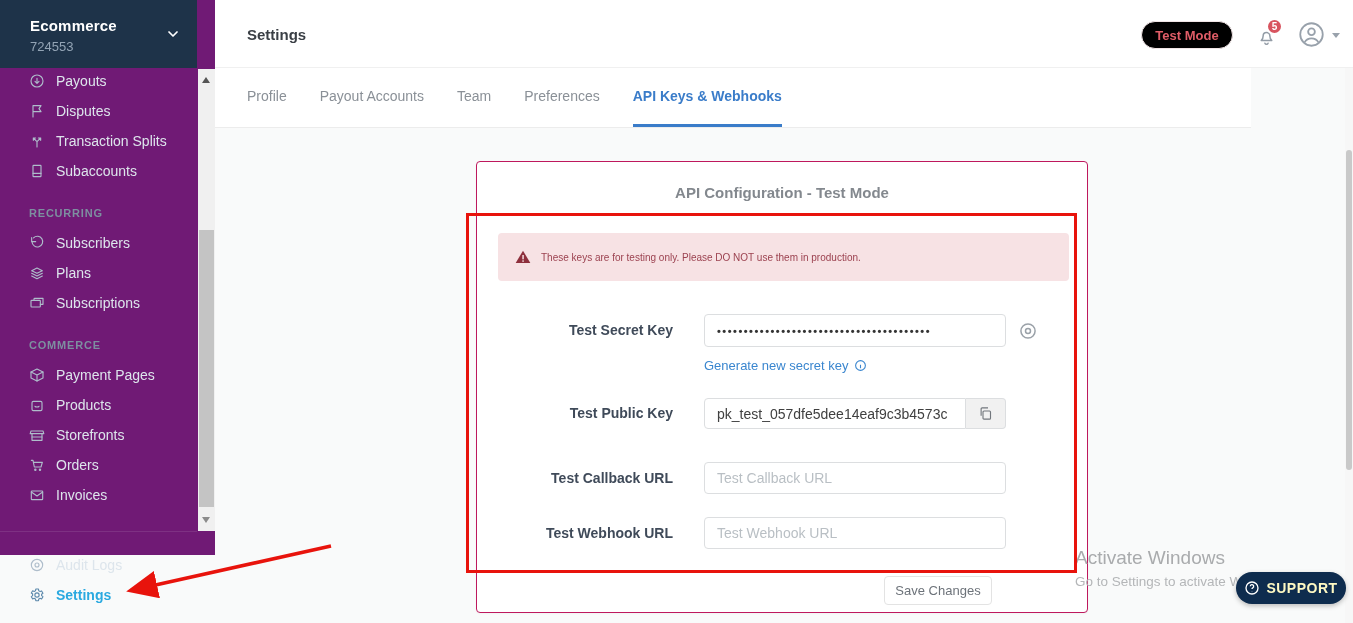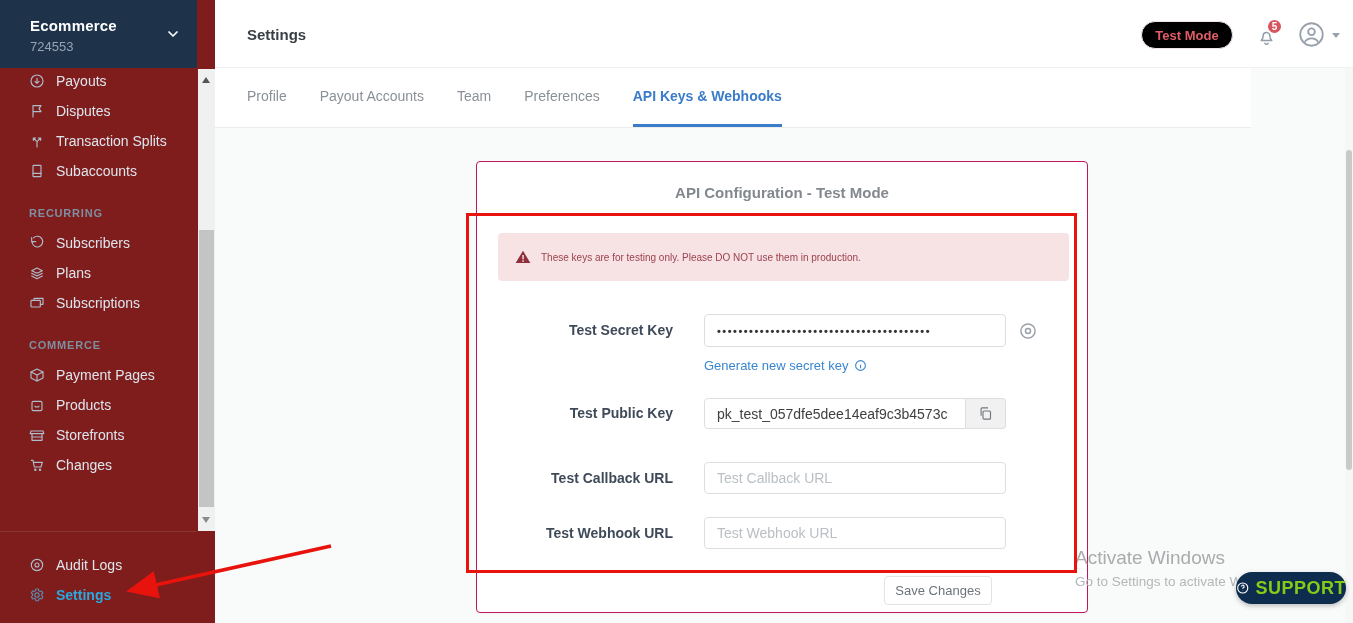--- a/index.html
+++ b/index.html
@@ -1,20 +1,20 @@
 <!DOCTYPE html>
 <html><head>
 <meta charset="utf-8">
 <style>
   * { margin:0; padding:0; box-sizing:border-box; }
   html,body { width:1353px; height:623px; overflow:hidden; }
   body { font-family:"Liberation Sans", sans-serif; background:#f9fafa; position:relative; }
 
   
-  .sidebar { position:absolute; left:0; top:0; width:215px; height:623px; background:#7f1d1d; z-index:1; }
+  .sidebar { position:absolute; left:0; top:0; width:215px; height:555px; background:#701a75; z-index:1; }
   .biz-header { position:absolute; left:0; top:0; width:197px; height:68px; background:#1E3349; cursor:pointer; }
   .biz-name { position:absolute; left:30px; top:17px; color:#ffffff; font-size:15px; font-weight:bold; letter-spacing:.2px; }
   .biz-id { position:absolute; left:30px; top:39px; color:#93A4B5; font-size:13px; }
   .biz-chevron { position:absolute; right:16px; top:26px; width:16px; height:16px; color:#fff; }
   .sb-group { position:absolute; left:0; width:197px; }
   .sb-item { display:flex; align-items:center; height:30px; padding-left:29px; color:#DDE5EC; font-size:14px; cursor:pointer; white-space:nowrap; }
   .sb-item svg { width:16px; height:16px; margin-right:11px; color:#AEBDCB; flex:none; }
   .sb-item.active { color:#2AA9E0; font-weight:bold; }
   .sb-item.active svg { color:#5D89AC; }
   .sb-sec { position:absolute; left:29px; color:#7D8FA0; font-size:11px; font-weight:bold; letter-spacing:.8px; }
@@ -62,21 +62,21 @@
 
   
   .anno-rect { position:absolute; left:466px; top:213px; width:611px; height:360px; border:3px solid #E8130C; z-index:50; pointer-events:none; }
   .anno-arrow { position:absolute; left:0; top:0; width:1353px; height:623px; z-index:51; pointer-events:none; }
 
   
   .wm1 { position:absolute; left:1075px; top:547px; font-size:19px; color:#A9ABAD; z-index:5; }
   .wm2 { position:absolute; left:1075px; top:574px; font-size:13.5px; color:#B4B6B8; z-index:5; }
   .support-btn { position:absolute; left:1236px; top:572px; width:110px; height:32px; background:#0E2C4E; border-radius:16px; z-index:6; display:flex; align-items:center; justify-content:center; cursor:pointer; box-shadow:0 2px 5px rgba(0,0,0,.25); }
   .support-btn svg { width:16px; height:16px; color:#fff; margin-right:6px; }
-  .support-label { color:#84cc16; font-size:18px; font-weight:bold; letter-spacing:.5px; }
+  .support-label { color:#fef9c3; font-size:14px; font-weight:bold; letter-spacing:.5px; }
 
   
   .page-scroll { position:absolute; right:0; top:68px; width:8px; height:555px; background:#F7F7F7; z-index:4; }
   .page-thumb { position:absolute; left:1px; top:82px; width:6px; height:320px; background:#C9C9C9; border-radius:3px; }
 </style>
 </head>
 <body>
 
 <div class="sidebar">
 
@@ -167,21 +167,28 @@
           <path d="M3 6h18l1.2 4H1.8zM4.5 15h15"></path>
         </svg>
       <span>Storefronts</span>
     </div>
     <div class="sb-item">
       <svg viewBox="0 0 24 24" fill="none" stroke="currentColor" stroke-width="1.7" stroke-linecap="round" stroke-linejoin="round">
           <path d="M3.5 5H6l2 10h10l2-7H7"></path>
           <circle cx="9.5" cy="19" r="1"></circle>
           <circle cx="16.5" cy="19" r="1"></circle>
         </svg>
-      <span>Changes</span>
+      <span>Orders</span>
+    </div>
+    <div class="sb-item">
+      <svg viewBox="0 0 24 24" fill="none" stroke="currentColor" stroke-width="1.7" stroke-linecap="round" stroke-linejoin="round">
+          <rect x="3.5" y="6" width="17" height="13" rx="1"></rect>
+          <path d="M3.5 7.5L12 13.5l8.5-6"></path>
+        </svg>
+      <span>Invoices</span>
     </div>
   </div>
 
   <div class="sb-divider"></div>
 
   <div class="sb-group" style="top:550px;">
     <div class="sb-item">
       <svg viewBox="0 0 24 24" fill="none" stroke="currentColor" stroke-width="1.7">
           <circle cx="12" cy="12" r="8.5"></circle>
           <circle cx="12" cy="12" r="3"></circle>

